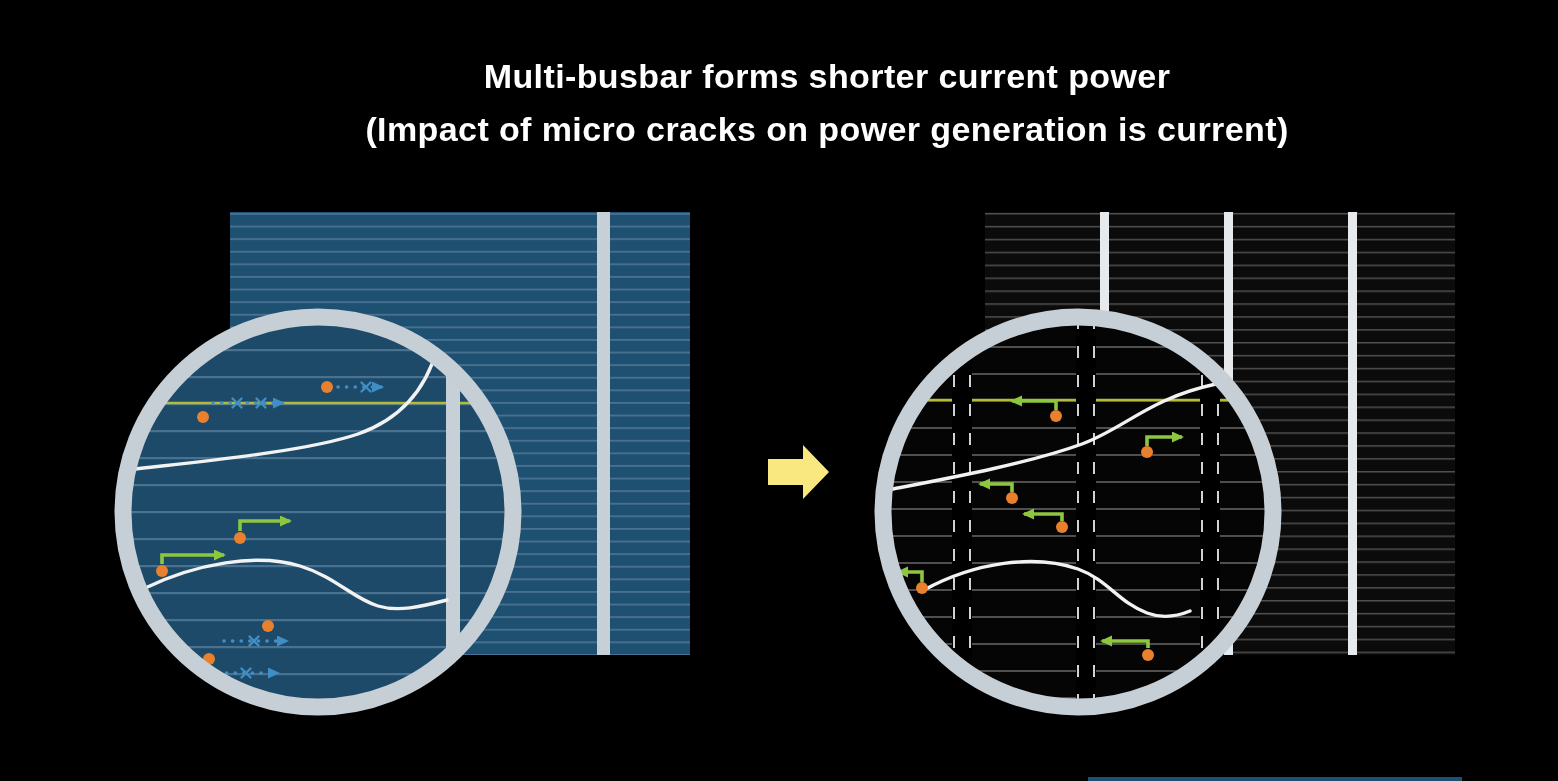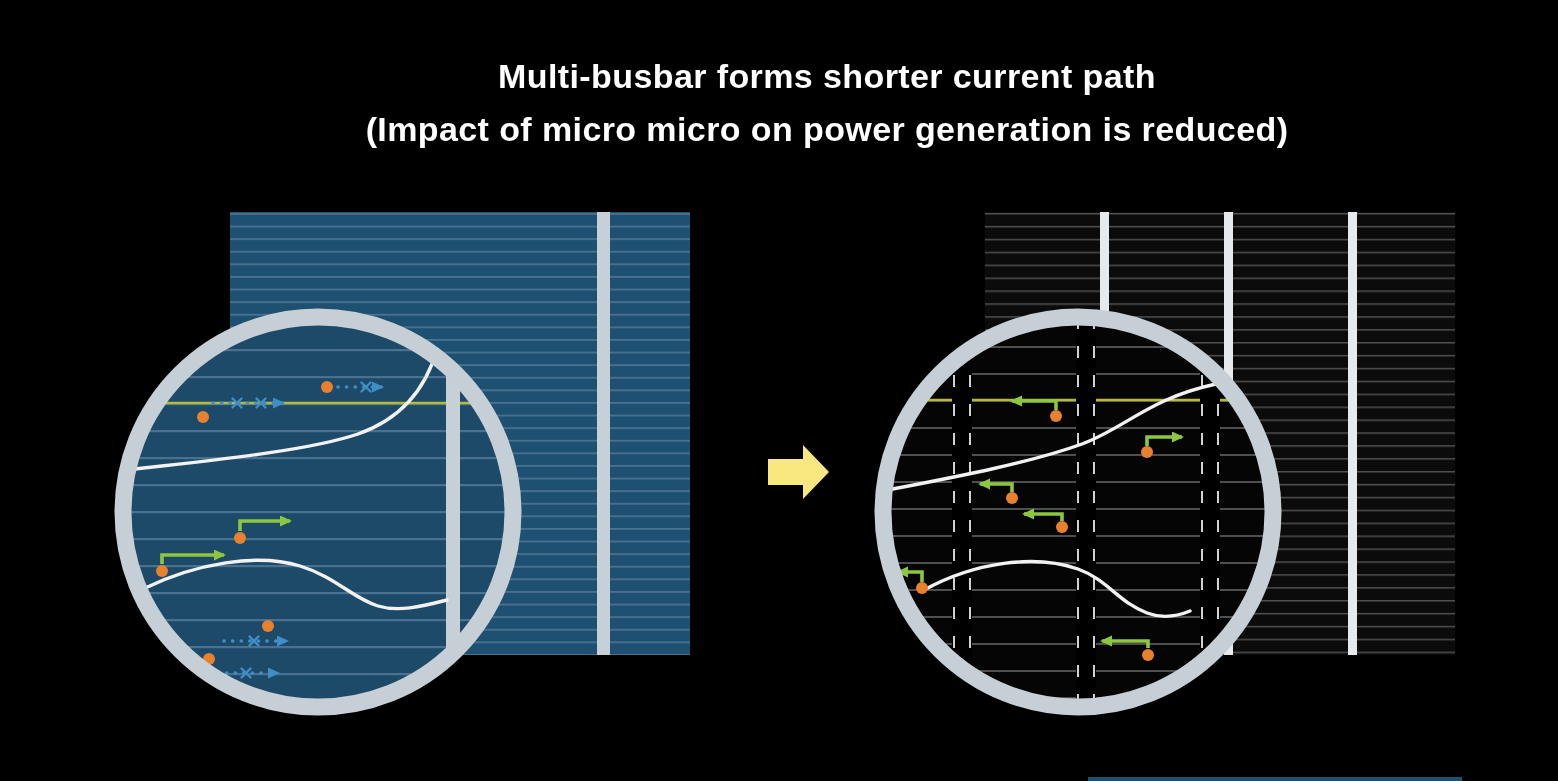--- a/index.html
+++ b/index.html
@@ -46,22 +46,22 @@
   .busbar-dash  { stroke: var(--busbar-white, #e6eaed); stroke-width: 1.8; stroke-dasharray: 12 17; }
   .m-blue       { fill: var(--long-path-blue, #3f8fc6); }
   .m-green      { fill: var(--short-path-green, #8dc63f); }
 </style>
 </head>
 <body>
 
 <div class="stage">
 
   <div class="title">
-    <div>Multi-busbar forms shorter current path</div>
-    <div>(Impact of micro micro on power generation is reduced)</div>
+    <div>Multi-busbar forms shorter current power</div>
+    <div>(Impact of micro cracks on power generation is current)</div>
   </div>
 
   <svg class="canvas" width="1558" height="781" viewBox="0 0 1558 781">
     <defs>
       <pattern id="pBlueSm" x="0" y="213" width="8" height="12.6" patternUnits="userSpaceOnUse">
         <rect width="8" height="1.8" fill="var(--cell-blue-line, #4a7190)"></rect>
       </pattern>
       <pattern id="pDarkSm" x="0" y="213" width="8" height="12.9" patternUnits="userSpaceOnUse">
         <rect width="8" height="1.5" fill="var(--cell-dark-line, #4f4f4f)"></rect>
       </pattern>

